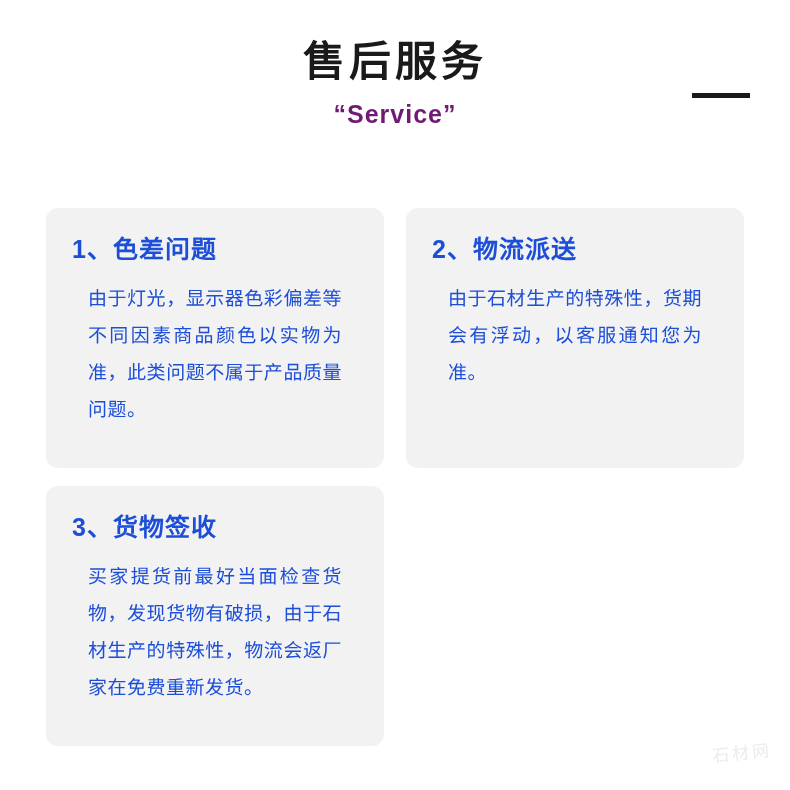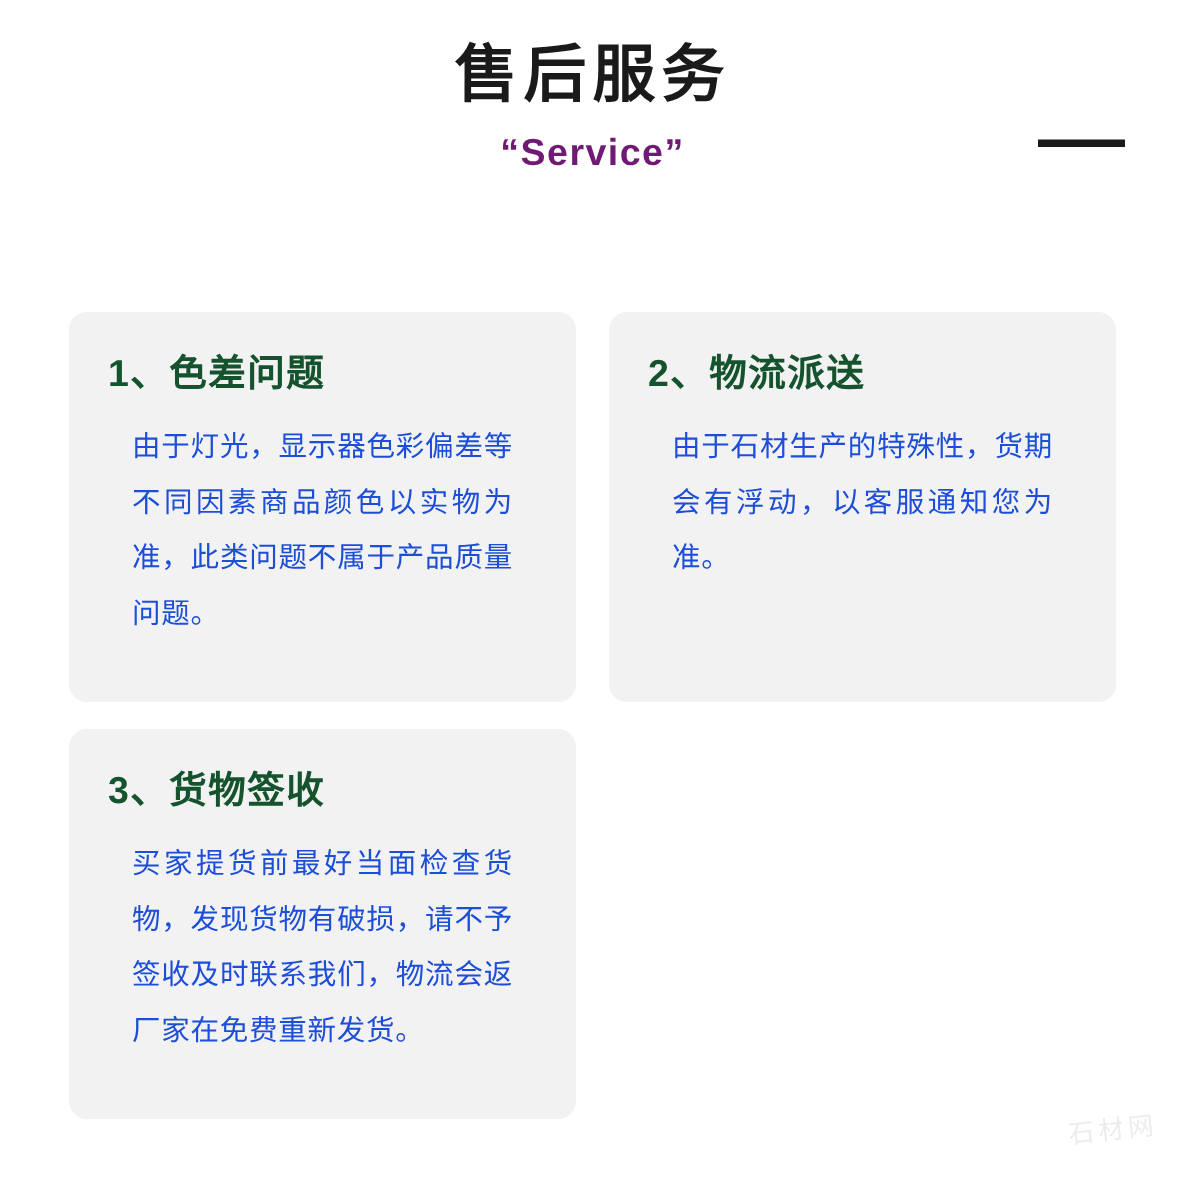--- a/index.html
+++ b/index.html
@@ -18,21 +18,21 @@
 
   .page {
     width: 790px;
     height: 790px;
     position: relative;
     box-sizing: border-box;
   }
 
   
   .header {
-    padding-top: 26px;
+    padding-top: 38px;
     text-align: center;
     position: relative;
   }
   .header-title {
     font-size: 42px;
     font-weight: bold;
     color: #1a1a1a;
     letter-spacing: 4px;
     line-height: 1.15;
     margin: 0;
@@ -69,21 +69,21 @@
     border-radius: 12px;
     box-sizing: border-box;
     padding: 26px 26px 24px 26px;
   }
   .card-sm { min-height: 248px; }
   .card-lg { min-height: 232px; }
 
   .card-title {
     font-size: 25px;
     font-weight: bold;
-    color: #14532d;
+    color: #1d4ed8;
     letter-spacing: 1px;
     margin: 0 0 16px 0;
     line-height: 1.2;
   }
   .card-text {
     font-size: 19px;
     color: #1d4ed8;
     line-height: 1.95;
     letter-spacing: 0.5px;
     margin: 16px;
@@ -120,21 +120,21 @@
       <p class="card-text">由于灯光，显示器色彩偏差等不同因素商品颜色以实物为准，此类问题不属于产品质量问题。</p>
     </div>
 
     <div class="card card-sm">
       <div class="card-title">2、物流派送</div>
       <p class="card-text">由于石材生产的特殊性，货期会有浮动，以客服通知您为准。</p>
     </div>
 
     <div class="card card-lg">
       <div class="card-title">3、货物签收</div>
-      <p class="card-text">买家提货前最好当面检查货物，发现货物有破损，请不予签收及时联系我们，物流会返厂家在免费重新发货。</p>
+      <p class="card-text">买家提货前最好当面检查货物，发现货物有破损，由于石材生产的特殊性，物流会返厂家在免费重新发货。</p>
     </div>
 
 
   </div>
 
   <div class="watermark">石材网</div>
 
 </div>
 
 </body></html>

